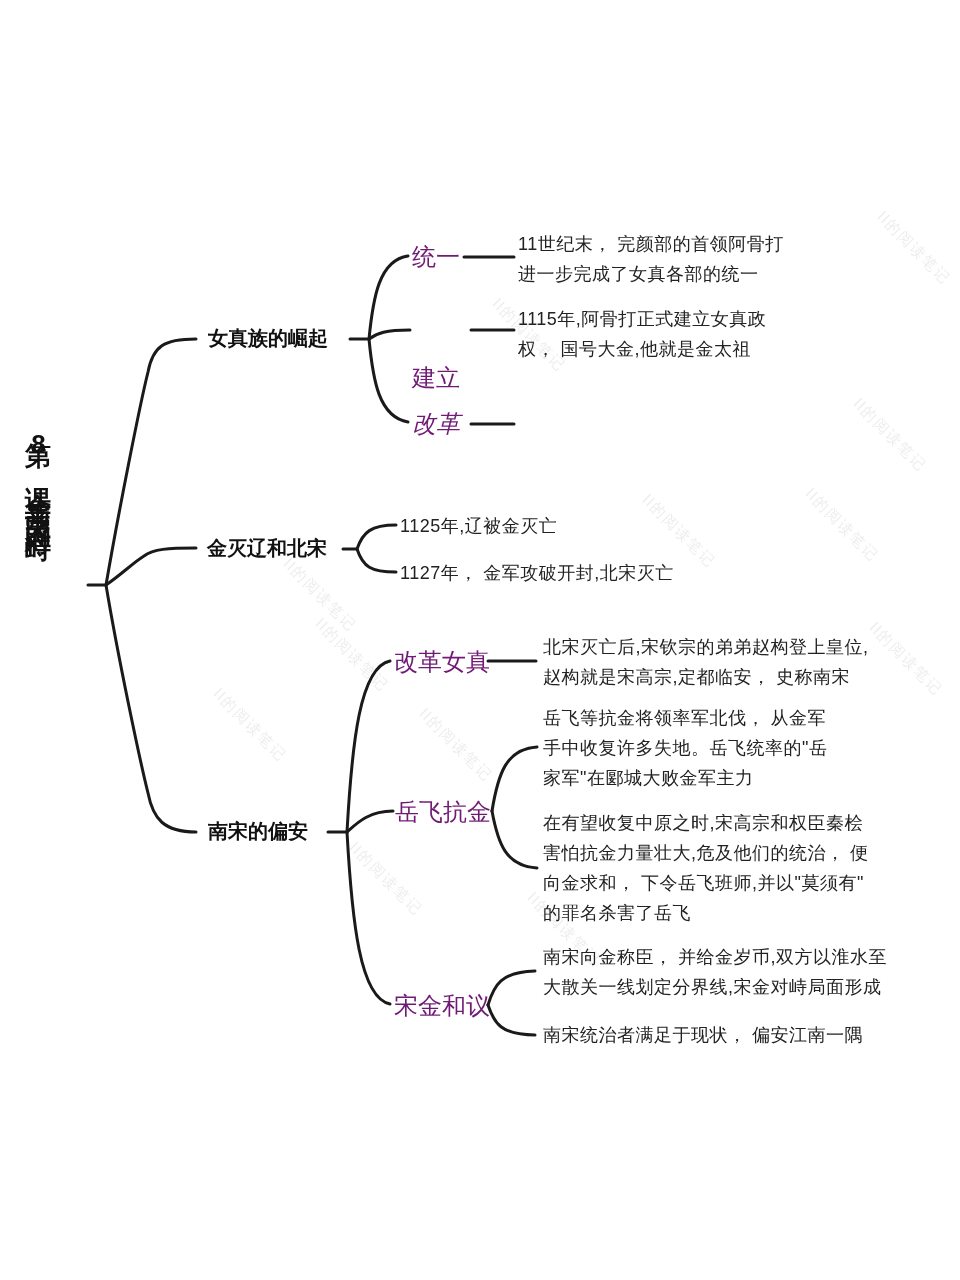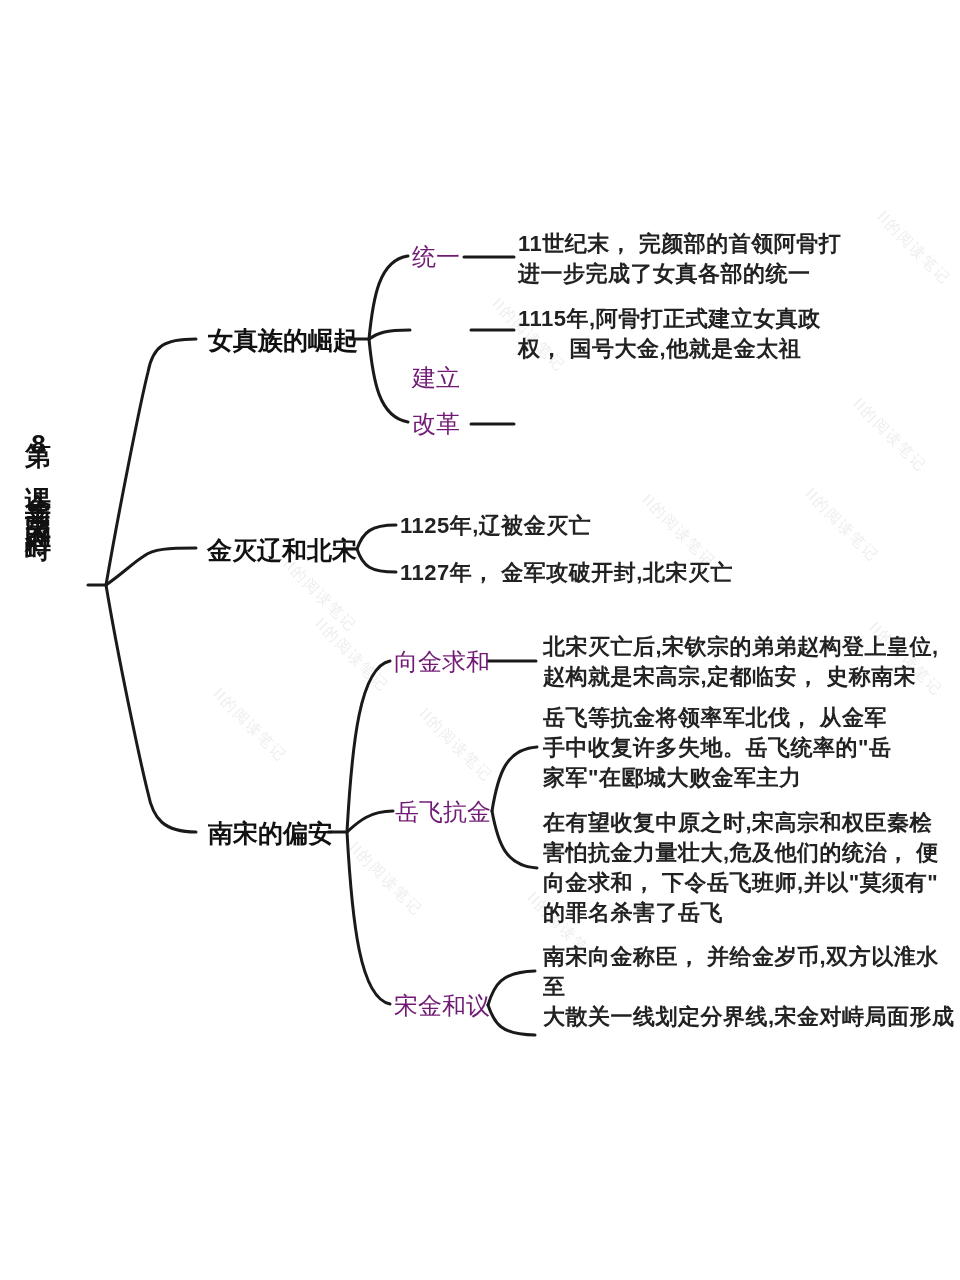--- a/index.html
+++ b/index.html
@@ -8,24 +8,24 @@
     font-family:"Liberation Sans", sans-serif;color:#1a1a1a;overflow:hidden;
   }
   #stage{position:absolute;inset:0;width:960px;height:1280px;}
   svg.connectors{position:absolute;left:0;top:0;width:960px;height:1280px;}
   .node{position:absolute;white-space:nowrap;line-height:1.1;}
   .root-title{
     left:24px;top:422px;height:340px;
     writing-mode:vertical-rl;text-orientation:upright;
     font-size:26px;font-weight:700;letter-spacing:7px;color:#111;
   }
-  .branch-label{font-size:25px;font-weight:700;color:#111;}
+  .branch-label{font-size:20px;font-weight:700;color:#111;}
   .sub-label{font-size:24px;font-weight:400;color:#701a75;}
   .leaf{
-    position:absolute;font-size:22px;font-weight:700;color:#222;
+    position:absolute;font-size:18px;font-weight:400;color:#222;
     line-height:30px;white-space:pre-line;letter-spacing:0.5px;
   }
   .watermark{
     position:absolute;font-size:15px;letter-spacing:2px;
     color:rgba(0,0,0,0.08);transform:rotate(45deg);
     transform-origin:left center;white-space:nowrap;pointer-events:none;
   }
 </style>
 </head>
 <body>
@@ -63,45 +63,46 @@
   </svg>
 
   <div class="node root-title">第8课金与南宋的对峙</div>
 
   <div class="node branch-label" style="left:208px;top:327px;">女真族的崛起</div>
   <div class="node branch-label" style="left:207px;top:537px;">金灭辽和北宋</div>
   <div class="node branch-label" style="left:208px;top:820px;">南宋的偏安</div>
 
   <div class="node sub-label" style="left:412px;top:244px;">统一</div>
   <div class="node sub-label" style="left:412px;top:317px;margin-top:48px;">建立</div>
-  <div class="node sub-label" style="left:412px;top:411px;">改革</div>
+  <div class="node sub-label" style="left:412px;top:411px;font-style:italic;">改革</div>
 
   <div class="leaf" style="left:518px;top:229px;">11世纪末， 完颜部的首领阿骨打
 进一步完成了女真各部的统一</div>
   <div class="leaf" style="left:518px;top:304px;">1115年,阿骨打正式建立女真政
 权， 国号大金,他就是金太祖</div>
 
   <div class="leaf" style="left:400px;top:511px;">1125年,辽被金灭亡</div>
   <div class="leaf" style="left:400px;top:558px;">1127年， 金军攻破开封,北宋灭亡</div>
 
-  <div class="node sub-label" style="left:394px;top:649px;">向金求和</div>
+  <div class="node sub-label" style="left:394px;top:649px;">改革女真</div>
   <div class="node sub-label" style="left:395px;top:799px;">岳飞抗金</div>
   <div class="node sub-label" style="left:394px;top:993px;">宋金和议</div>
 
   <div class="leaf" style="left:543px;top:632px;">北宋灭亡后,宋钦宗的弟弟赵构登上皇位,
 赵构就是宋高宗,定都临安， 史称南宋</div>
   <div class="leaf" style="left:543px;top:808px;">在有望收复中原之时,宋高宗和权臣秦桧
 害怕抗金力量壮大,危及他们的统治， 便
 向金求和， 下令岳飞班师,并以"莫须有"
 的罪名杀害了岳飞</div>
   <div class="leaf" style="left:543px;top:703px;">岳飞等抗金将领率军北伐， 从金军
 手中收复许多失地。岳飞统率的"岳
 家军"在郾城大败金军主力</div>
   <div class="leaf" style="left:543px;top:942px;">南宋向金称臣， 并给金岁币,双方以淮水至
 大散关一线划定分界线,宋金对峙局面形成</div>
+  <div class="leaf" style="left:543px;top:1020px;">南宋统治者满足于现状， 偏安江南一隅</div>
 
   <div class="watermark" style="left:880px;top:205px;">ll的阅读笔记</div>
   <div class="watermark" style="left:495px;top:292px;">ll的阅读笔记</div>
   <div class="watermark" style="left:856px;top:392px;">ll的阅读笔记</div>
   <div class="watermark" style="left:645px;top:488px;">ll的阅读笔记</div>
   <div class="watermark" style="left:808px;top:482px;">ll的阅读笔记</div>
   <div class="watermark" style="left:286px;top:552px;">ll的阅读笔记</div>
   <div class="watermark" style="left:318px;top:612px;">ll的阅读笔记</div>
   <div class="watermark" style="left:216px;top:682px;">ll的阅读笔记</div>
   <div class="watermark" style="left:422px;top:702px;">ll的阅读笔记</div>

